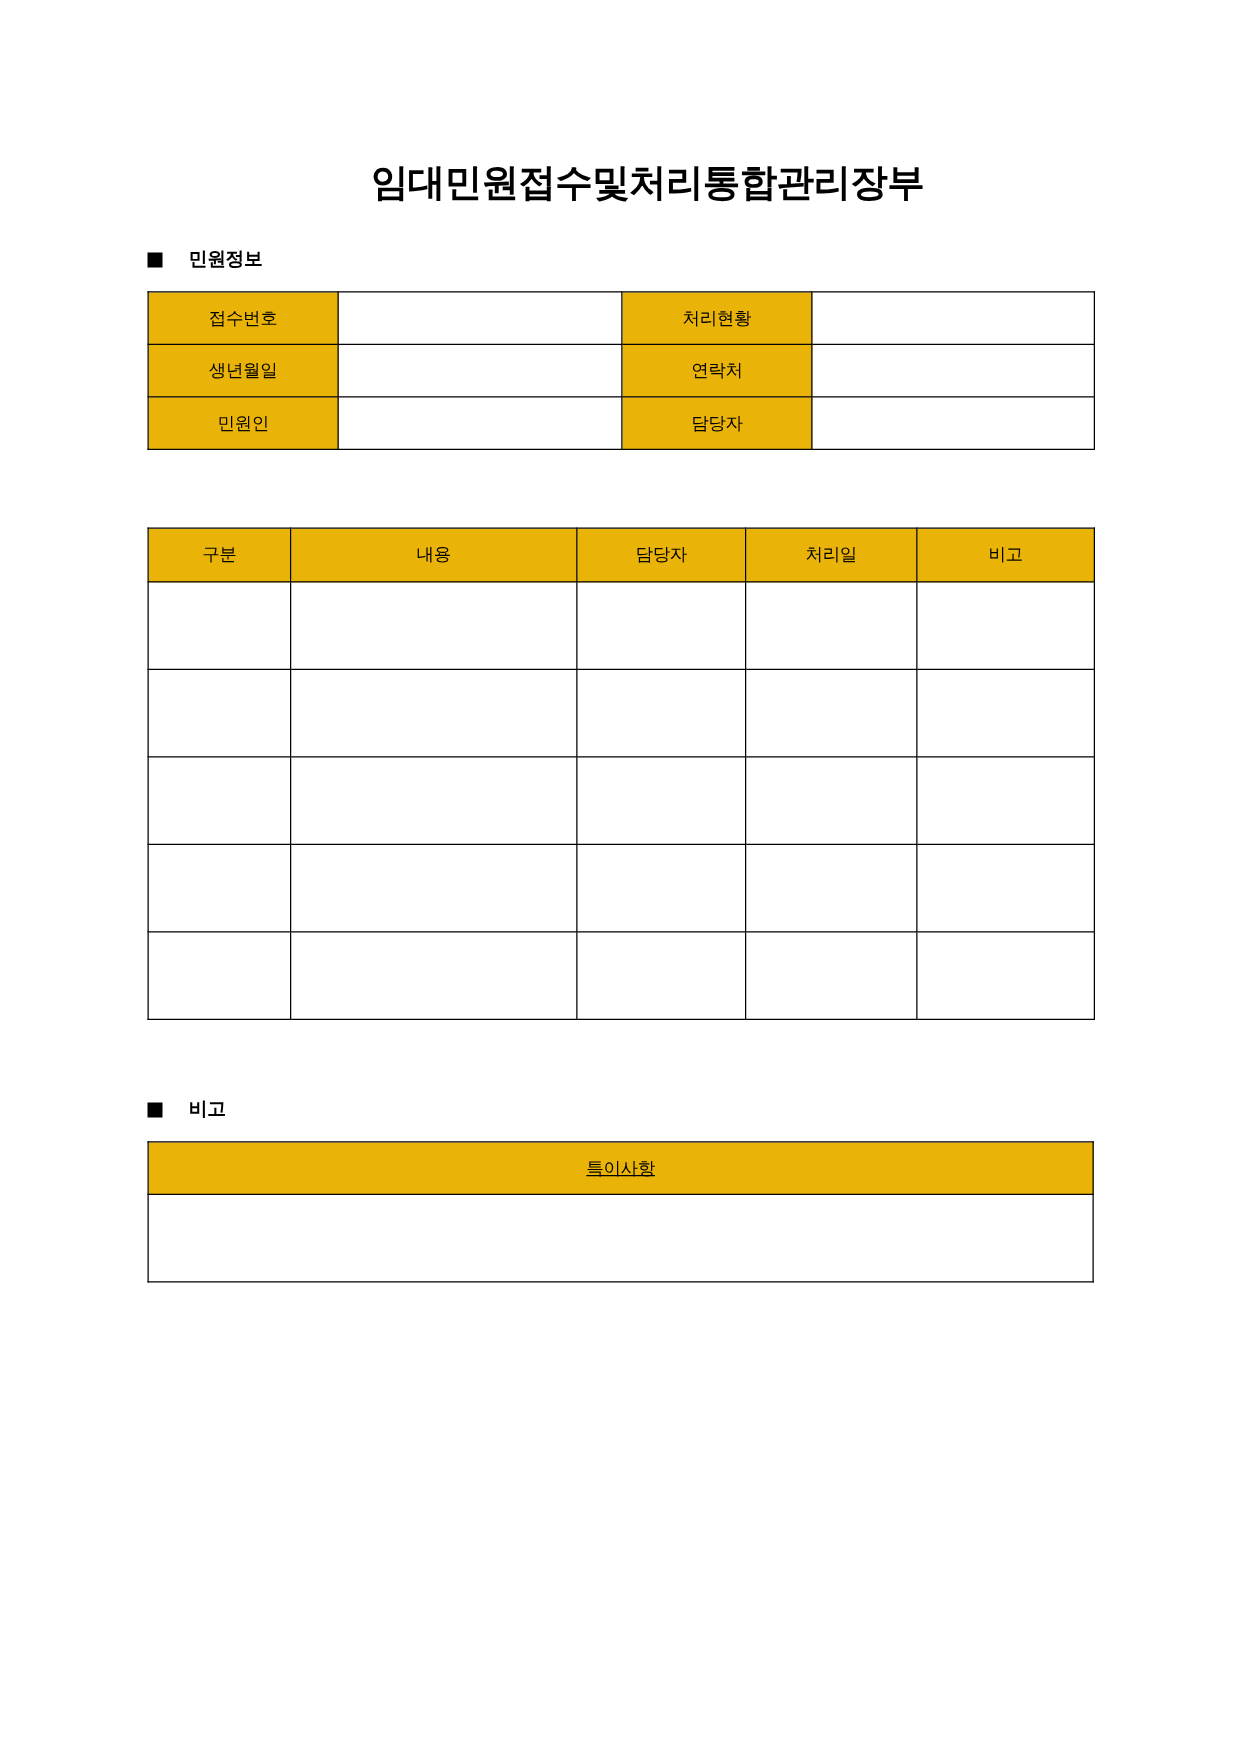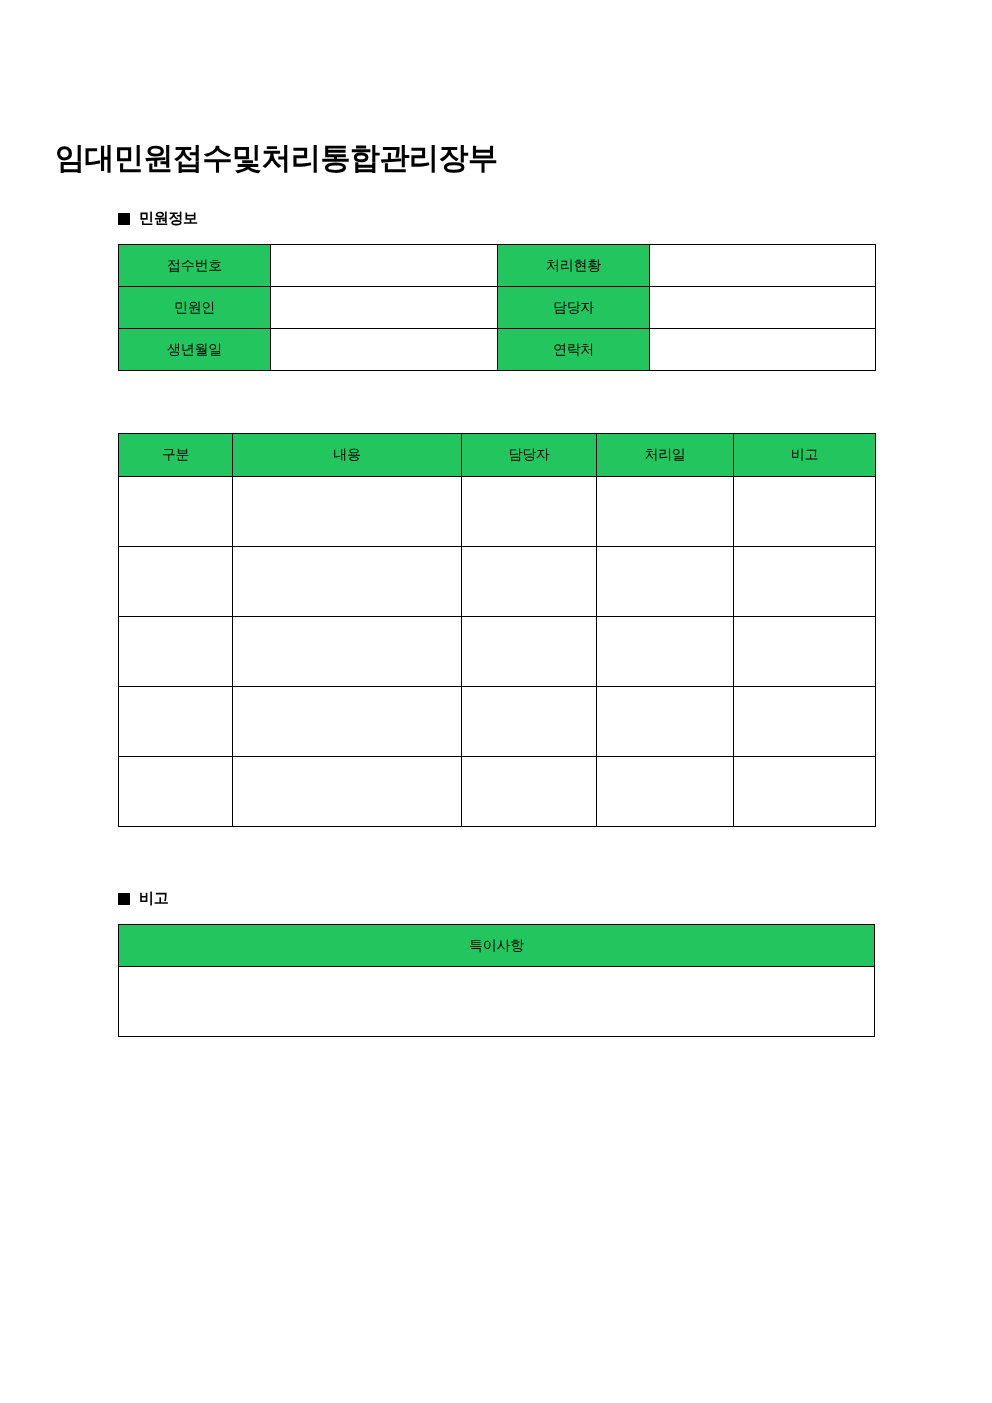--- a/index.html
+++ b/index.html
@@ -19,35 +19,36 @@
   .page {
     width: 992px;
     height: 1403px;
     box-sizing: border-box;
     padding: 0;
     position: relative;
   }
 
   
   .doc-title {
+    text-align: center;
     font-size: 30px;
     font-weight: bold;
     letter-spacing: -0.5px;
     line-height: 1.2;
-    margin: 11px;
+    margin: 0;
     padding-top: 129px;
     color: #000;
     padding-left: 44px;
   }
 
   
   .section-head {
     display: flex;
     align-items: center;
-    gap: 9px;
+    gap: 21px;
     margin-left: 118px;
     font-size: 15px;
     font-weight: bold;
     letter-spacing: -0.3px;
     color: #000;
   }
   .bullet {
     display: inline-block;
     width: 12px;
     height: 12px;
@@ -67,21 +68,21 @@
     border: 1px solid #000000;
     font-size: 14px;
     font-weight: normal;
     letter-spacing: -0.3px;
     text-align: center;
     vertical-align: middle;
     padding: 0;
     color: #000;
   }
   .hdr-cell {
-    background: #22c55e;
+    background: #eab308;
   }
   .blank-cell {
     background: #ffffff;
   }
 
   
   .sec1-wrap { margin-top: 33px; }
   #table-info { width: 757px; margin-top: 16px; }
   #table-info tr { height: 42px; }
   #table-info .c-label  { width: 152px; }
@@ -95,21 +96,21 @@
   #table-status thead tr { height: 43px; }
   #table-status tbody tr { height: 70px; }
   #table-status .c-gubun   { width: 114px; }
   #table-status .c-content { width: 229px; }
   #table-status .c-owner   { width: 135px; }
   #table-status .c-date    { width: 137px; }
   #table-status .c-note    { width: 142px; }
 
   
   .sec3-wrap { margin-top: 62px; }
-  #table-remarks { width: 757px; margin-top: 16px; }
+  #table-remarks { width: 757px; margin-top: 16px; text-decoration: underline; }
   #table-remarks thead tr { height: 42px; }
   #table-remarks tbody tr { height: 70px; }
 </style>
 </head>
 <body>
 
 <div class="page">
 
   <h1 class="doc-title">임대민원접수및처리통합관리장부</h1>
 
@@ -127,29 +128,29 @@
           <col class="c-value2">
       </colgroup>
       <tbody>
         <tr>
           <td class="hdr-cell">접수번호</td>
           <td class="blank-cell"></td>
           <td class="hdr-cell">처리현황</td>
           <td class="blank-cell"></td>
         </tr>
         <tr>
+          <td class="hdr-cell">생년월일</td>
+          <td class="blank-cell"></td>
+          <td class="hdr-cell">연락처</td>
+          <td class="blank-cell"></td>
+        </tr>
+        <tr>
           <td class="hdr-cell">민원인</td>
           <td class="blank-cell"></td>
           <td class="hdr-cell">담당자</td>
-          <td class="blank-cell"></td>
-        </tr>
-        <tr>
-          <td class="hdr-cell">생년월일</td>
-          <td class="blank-cell"></td>
-          <td class="hdr-cell">연락처</td>
           <td class="blank-cell"></td>
         </tr>
       </tbody>
     </table>
   </div>
 
   <div class="sec2-wrap">
 
     <table class="tbl" id="table-status">
       <colgroup>

